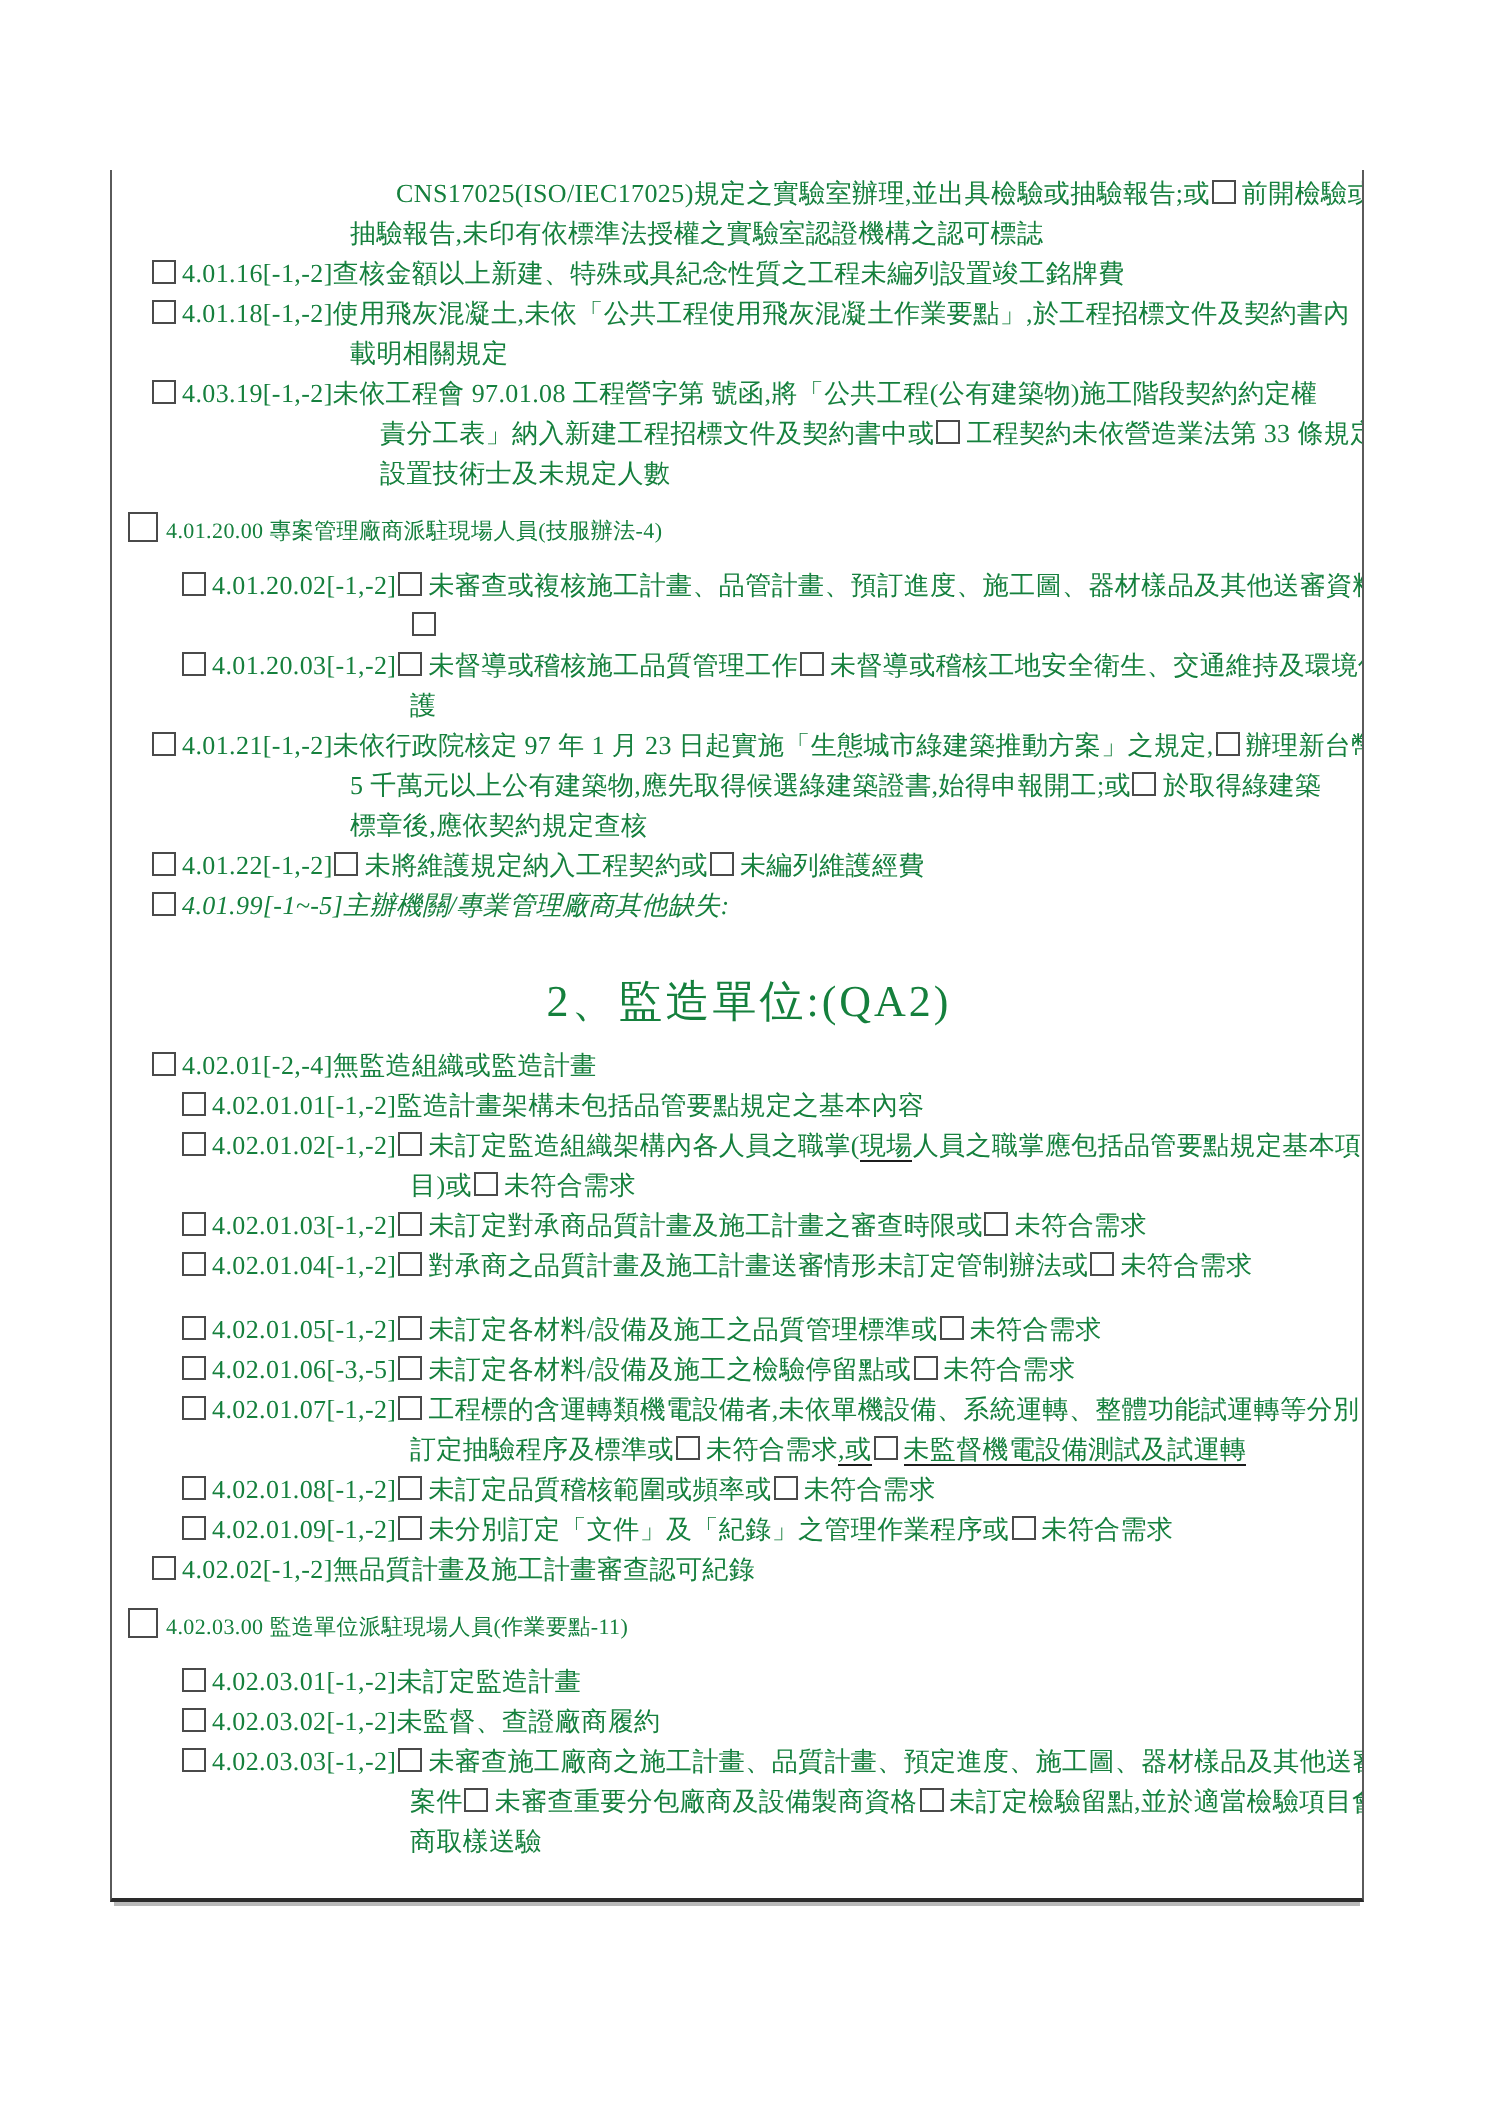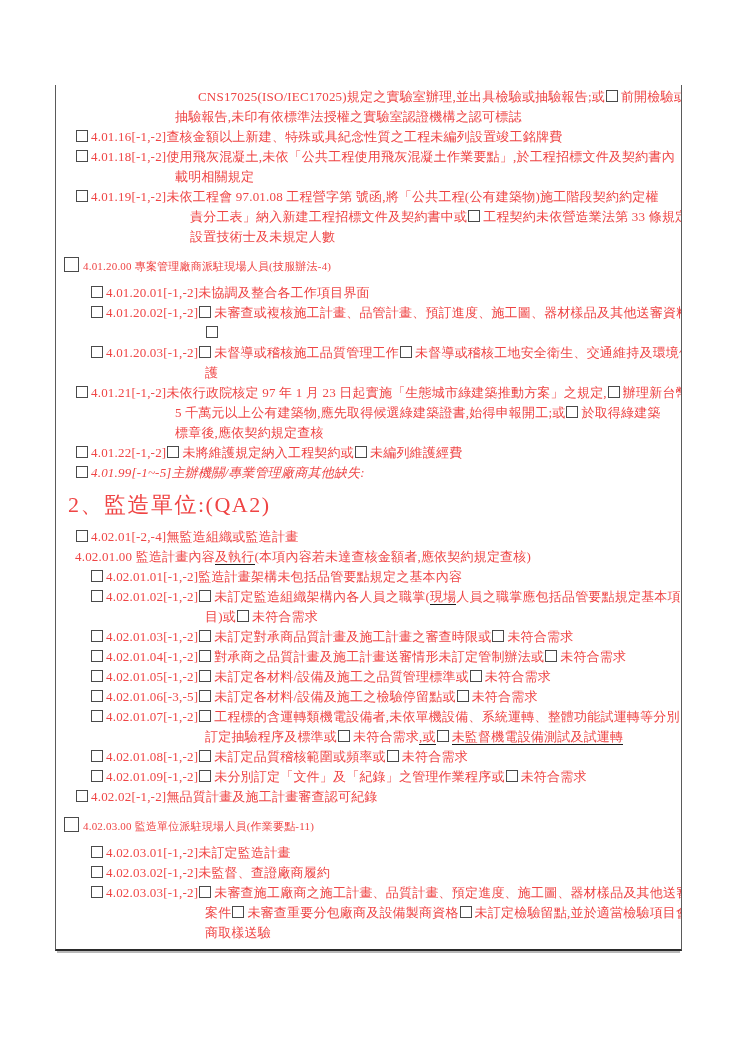--- a/index.html
+++ b/index.html
@@ -1,64 +1,62 @@
 <!DOCTYPE html>
 <html><head>
 <meta charset="utf-8">
 <style>
   html,body{margin:0;padding:0;background:#ffffff;}
   .page{position:relative;width:744px;height:1052px;background:#fff;overflow:hidden;
-        font-family:"Liberation Serif","DejaVu Serif",serif;color:#ef4444;}
+        font-family:"Liberation Serif","DejaVu Serif",serif;color:#15803d;}
   .frame{position:absolute;left:55px;top:85px;width:627px;height:866px;
          border-left:1px solid #5a5a5a;border-right:1px solid #5a5a5a;
          border-bottom:2px solid #2a2a2a;box-shadow:0 4px 0 -2px #b9b9b9;
          overflow:hidden;padding-top:2px;box-sizing:border-box;}
   .line{line-height:20px;font-size:13px;white-space:nowrap;letter-spacing:0.2px;}
   .line.hdr{font-size:11px;margin-top:9px;margin-bottom:7px;}
-  .line.h2{font-size:22px;line-height:28px;margin-top:8px;margin-bottom:8px;letter-spacing:1.5px;}
+  .line.h2{font-size:22px;line-height:28px;margin-top:24px;margin-bottom:8px;letter-spacing:1.5px;text-align:center;}
   .b{font-weight:normal;}
   .i{font-style:italic;}
   .u{border-bottom:1px solid #1c1c1c;}
   .cb{display:inline-block;width:10px;height:10px;border:1px solid #4a4a4a;background:#fff;
       margin:0 3px 0 1px;vertical-align:-1px;}
   .cb.lg{width:13px;height:13px;vertical-align:-2px;margin-right:4px;}
 </style>
 </head>
 <body>
 
 <div class="page">
   <div class="frame">
       <div class="line" style="padding-left: 142px;"><span>CNS17025(ISO/IEC17025)規定之實驗室辦理,並出具檢驗或抽驗報告;或</span><span class="cb"></span><span>前開檢驗或</span></div>
       <div class="line" style="padding-left: 119px;"><span>抽驗報告,未印有依標準法授權之實驗室認證機構之認可標誌</span></div>
       <div class="line" style="padding-left: 19px;"><span class="cb"></span><span>4.01.16</span><span class="b">[-1,-2]</span><span>查核金額以上新建、特殊或具紀念性質之工程未編列設置竣工銘牌費</span></div>
       <div class="line" style="padding-left: 19px;"><span class="cb"></span><span>4.01.18</span><span class="b">[-1,-2]</span><span>使用飛灰混凝土,未依「公共工程使用飛灰混凝土作業要點」,於工程招標文件及契約書內</span></div>
       <div class="line" style="padding-left: 119px;"><span>載明相關規定</span></div>
-      <div class="line" style="padding-left: 19px;"><span class="cb"></span><span>4.01.19</span><span class="b">[-1,-2]</span><span>未依工程會 97.01.08 工程營字第 號函,將「公共工程(公有建築物)施工階段契約約定權</span></div>
+      <div class="line" style="padding-left: 19px;"><span class="cb"></span><span>4.03.19</span><span class="b">[-1,-2]</span><span>未依工程會 97.01.08 工程營字第 號函,將「公共工程(公有建築物)施工階段契約約定權</span></div>
       <div class="line" style="padding-left: 134px;"><span>責分工表」納入新建工程招標文件及契約書中或</span><span class="cb"></span><span>工程契約未依營造業法第 33 條規定</span></div>
       <div class="line" style="padding-left: 134px;"><span>設置技術士及未規定人數</span></div>
       <div class="line hdr" style="padding-left: 7px;"><span class="cb lg"></span><span class="b">4.01.20.00 專案管理廠商派駐現場人員(技服辦法-4)</span></div>
-      <div class="line" style="padding-left: 34px;"><span class="cb"></span><span>4.01.20.01[-1,-2]未協調及整合各工作項目界面</span></div>
       <div class="line" style="padding-left: 34px;"><span class="cb"></span><span>4.01.20.02[-1,-2]</span><span class="cb"></span><span>未審查或複核施工計畫、品管計畫、預訂進度、施工圖、器材樣品及其他送審資料</span></div>
       <div class="line" style="padding-left: 149px;"><span class="cb"></span></div>
       <div class="line" style="padding-left: 34px;"><span class="cb"></span><span>4.01.20.03[-1,-2]</span><span class="cb"></span><span>未督導或稽核施工品質管理工作</span><span class="cb"></span><span>未督導或稽核工地安全衛生、交通維持及環境保</span></div>
       <div class="line" style="padding-left: 149px;"><span>護</span></div>
       <div class="line" style="padding-left: 19px;"><span class="cb"></span><span>4.01.21</span><span class="b">[-1,-2]</span><span class="b">未依行政院核定 97 年 1 月 23 日起實施「生態城市綠建築推動方案」之規定,</span><span class="cb"></span><span class="b">辦理新台幣</span></div>
       <div class="line" style="padding-left: 119px;"><span class="b">5 千萬元以上公有建築物,應先取得候選綠建築證書,始得申報開工;或</span><span class="cb"></span><span class="b">於取得綠建築</span></div>
       <div class="line" style="padding-left: 119px;"><span class="b">標章後,應依契約規定查核</span></div>
       <div class="line" style="padding-left: 19px;"><span class="cb"></span><span>4.01.22</span><span class="b">[-1,-2]</span><span class="cb"></span><span class="b">未將維護規定納入工程契約或</span><span class="cb"></span><span class="b">未編列維護經費</span></div>
       <div class="line" style="padding-left: 19px;"><span class="cb"></span><span class="b i">4.01.99[-1~-5]</span><span class="b i">主辦機關/專業管理廠商其他缺失:</span></div>
       <div class="line h2" style="padding-left: 12px;"><span class="b">2、監造單位:(QA2)</span></div>
       <div class="line" style="padding-left: 19px;"><span class="cb"></span><span>4.02.01</span><span class="b">[-2,-4]</span><span>無監造組織或監造計畫</span></div>
-      <div class="line" style="padding-left: 19px;"><span class="b">4.02.01.00 監造計畫內容</span><span class="b u">及執行</span><span class="b">(本項內容若未達查核金額者,應依契約規定查核)</span></div>
       <div class="line" style="padding-left: 34px;"><span class="cb"></span><span>4.02.01.01</span><span class="b">[-1,-2]</span><span>監造計畫架構未包括品管要點規定之基本內容</span></div>
       <div class="line" style="padding-left: 34px;"><span class="cb"></span><span>4.02.01.02</span><span class="b">[-1,-2]</span><span class="cb"></span><span>未訂定監造組織架構內各人員之職掌(</span><span class="u">現場</span><span>人員之職掌應包括品管要點規定基本項</span></div>
       <div class="line" style="padding-left: 149px;"><span>目)或</span><span class="cb"></span><span>未符合需求</span></div>
       <div class="line" style="padding-left: 34px;"><span class="cb"></span><span>4.02.01.03</span><span class="b">[-1,-2]</span><span class="cb"></span><span>未訂定對承商品質計畫及施工計畫之審查時限或</span><span class="cb"></span><span>未符合需求</span></div>
       <div class="line" style="padding-left: 34px;"><span class="cb"></span><span>4.02.01.04</span><span class="b">[-1,-2]</span><span class="cb"></span><span>對承商之品質計畫及施工計畫送審情形未訂定管制辦法或</span><span class="cb"></span><span>未符合需求</span></div>
-      <div class="line" style="padding-left: 34px;"><span class="cb"></span><span>4.02.01.05</span><span class="b">[-1,-2]</span><span class="cb"></span><span>未訂定各材料/設備及施工之品質管理標準或</span><span class="cb"></span><span>未符合需求</span></div>
+      <div class="line" style="padding-left: 34px; margin-top: 12px;"><span class="cb"></span><span>4.02.01.05</span><span class="b">[-1,-2]</span><span class="cb"></span><span>未訂定各材料/設備及施工之品質管理標準或</span><span class="cb"></span><span>未符合需求</span></div>
       <div class="line" style="padding-left: 34px;"><span class="cb"></span><span>4.02.01.06</span><span class="b">[-3,-5]</span><span class="cb"></span><span>未訂定各材料/設備及施工之檢驗停留點或</span><span class="cb"></span><span>未符合需求</span></div>
       <div class="line" style="padding-left: 34px;"><span class="cb"></span><span>4.02.01.07</span><span class="b">[-1,-2]</span><span class="cb"></span><span>工程標的含運轉類機電設備者,未依單機設備、系統運轉、整體功能試運轉等分別</span></div>
       <div class="line" style="padding-left: 149px;"><span>訂定抽驗程序及標準或</span><span class="cb"></span><span>未符合需求</span><span class="u">,或</span><span class="cb u"></span><span class="u">未監督機電設備測試及試運轉</span></div>
       <div class="line" style="padding-left: 34px;"><span class="cb"></span><span>4.02.01.08</span><span class="b">[-1,-2]</span><span class="cb"></span><span>未訂定品質稽核範圍或頻率或</span><span class="cb"></span><span>未符合需求</span></div>
       <div class="line" style="padding-left: 34px;"><span class="cb"></span><span>4.02.01.09</span><span class="b">[-1,-2]</span><span class="cb"></span><span>未分別訂定「文件」及「紀錄」之管理作業程序或</span><span class="cb"></span><span>未符合需求</span></div>
       <div class="line" style="padding-left: 19px;"><span class="cb"></span><span>4.02.02</span><span class="b">[-1,-2]</span><span>無品質計畫及施工計畫審查認可紀錄</span></div>
       <div class="line hdr" style="padding-left: 7px;"><span class="cb lg"></span><span class="b">4.02.03.00 監造單位派駐現場人員(作業要點-11)</span></div>
       <div class="line" style="padding-left: 34px;"><span class="cb"></span><span>4.02.03.01[-1,-2]未訂定監造計畫</span></div>
       <div class="line" style="padding-left: 34px;"><span class="cb"></span><span>4.02.03.02[-1,-2]</span><span class="b">未</span><span>監督、查證廠商履約</span></div>
       <div class="line" style="padding-left: 34px;"><span class="cb"></span><span>4.02.03.03[-1,-2]</span><span class="cb"></span><span>未審查施工廠商之施工計畫、品質計畫、預定進度、施工圖、器材樣品及其他送審</span></div>

